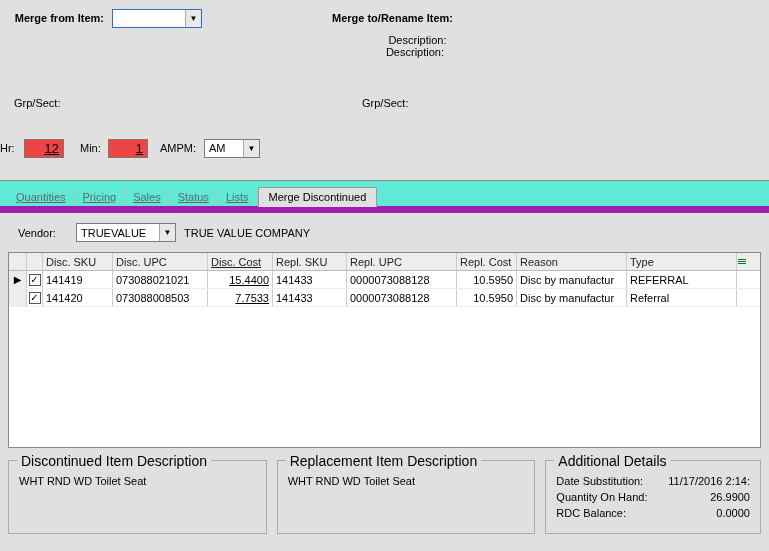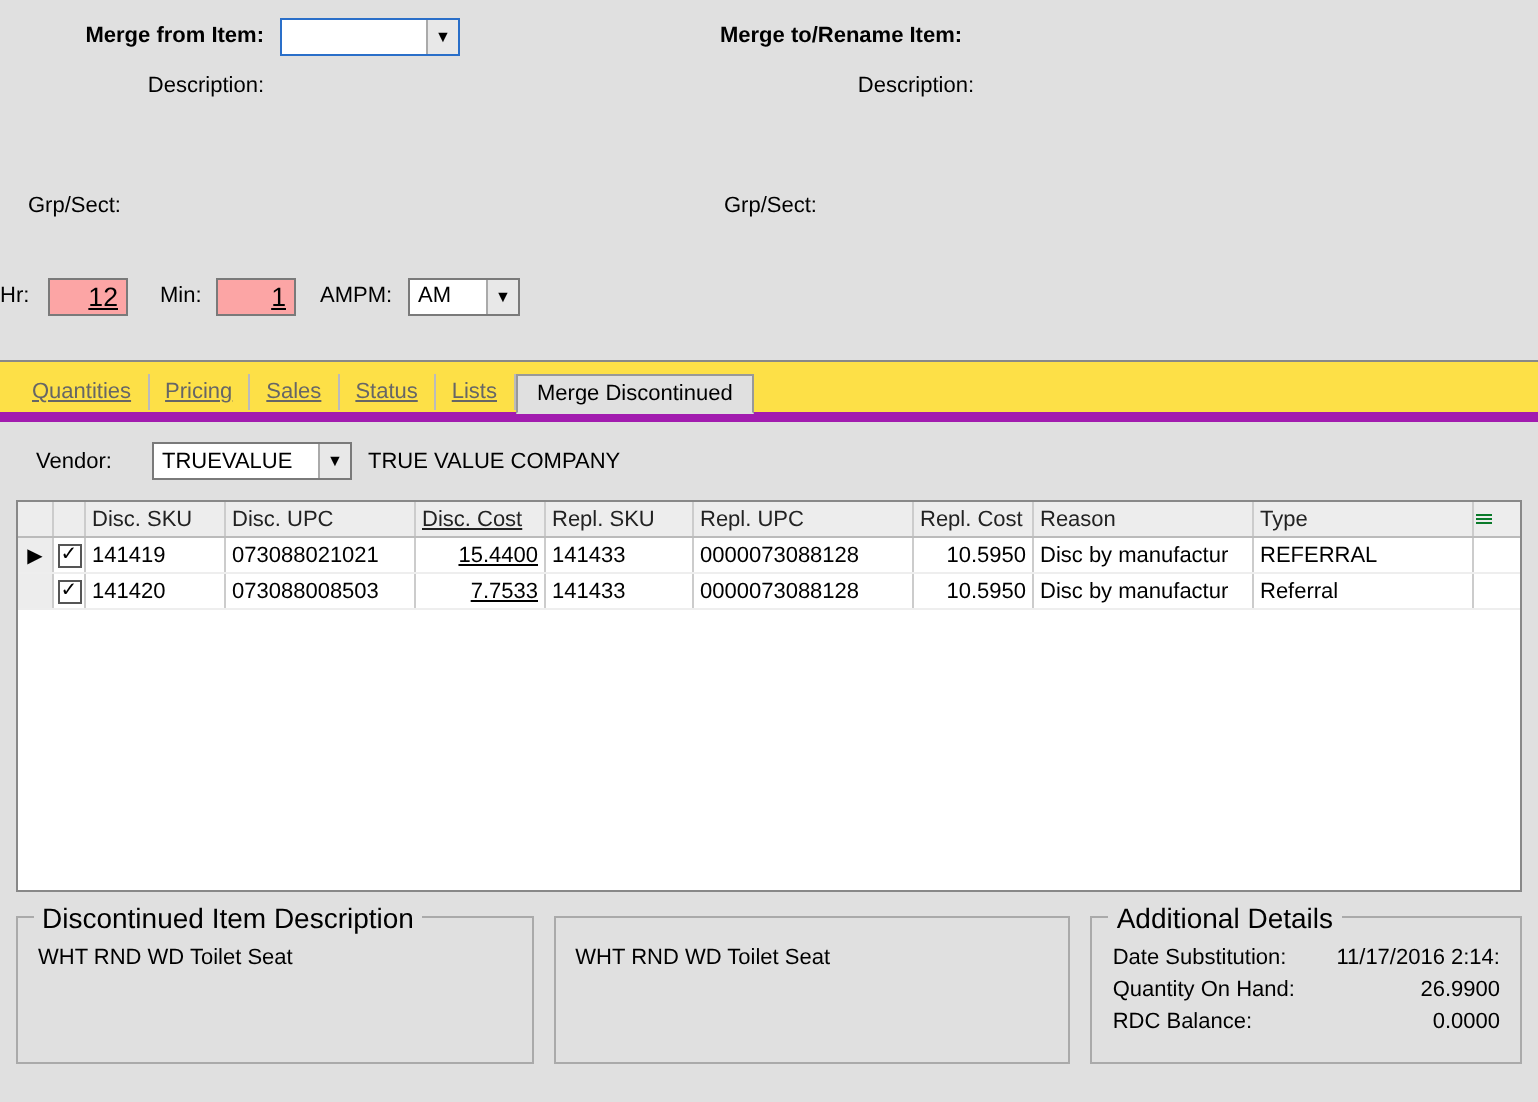--- a/index.html
+++ b/index.html
@@ -35,32 +35,32 @@
   .combo.highlighted { border: 1px solid #2a6fc9; }
   .combo-btn {
     width: 16px; height: 17px;
     background: #e8e8e8;
     border-left: 1px solid #aaa;
     display: flex; align-items: center; justify-content: center;
     font-size: 8px;
     cursor: pointer;
   }
   .input {
-    background: #fca5a5;
+    background: #ef4444;
     border: 1px solid #7a7a7a;
     height: 19px;
     padding: 0 4px;
     text-align: right;
     text-decoration: underline;
   }
   .tabstrip {
     display: flex;
-    align-items: flex-start;
-    border-bottom: 5px solid #a21caf;
-    background: #fde047;
+    align-items: center;
+    border-bottom: 7px solid #a21caf;
+    background: #5eead4;
     padding: 6px 8px 0 8px;
     gap: 0;
   }
   .tab {
     padding: 3px 8px;
     color: #666;
     text-decoration: underline;
     border-right: 1px solid #bbb;
     cursor: pointer;
   }
@@ -169,29 +169,29 @@
     height:1px;
     background:#0a7a2a;
     margin:0 1px;
   }
 </style>
 </head>
 <body>
 
 <div class="top-panel">
   <div class="row" style="height:20px;">
-    <div style="width:140px; text-align:right; padding-right:8px;" class="label-bold">Merge from Item:</div>
+    <div style="width:112px; text-align:right; padding-right:8px;" class="label-bold">Merge from Item:</div>
     <div class="combo highlighted" style="width:90px;">
       <span style="flex:1;"></span>
       <div class="combo-btn">▼</div>
     </div>
     <div style="width:130px;"></div>
     <div class="label-bold">Merge to/Rename Item:</div>
   </div>
-  <div class="row" style="height:18px;">
+  <div class="row" style="height:18px;flex-direction:column;">
     <div style="width:140px; text-align:right; padding-right:8px;">Description:</div>
     <div style="width:220px;"></div>
     <div style="width:135px; text-align:right; padding-right:8px;">Description:</div>
   </div>
   <div class="row" style="height:30px;"></div>
   <div class="row" style="height:18px;">
     <div style="width:70px; padding-left:14px;">Grp/Sect:</div>
     <div style="width:292px;"></div>
     <div style="width:70px;">Grp/Sect:</div>
   </div>
@@ -286,20 +286,21 @@
     <div class="grid-fill"></div>
   </div>
 
   <div class="bottom-groups">
     <div class="group" style="flex:1.1;">
       <div class="group-title">Discontinued Item Description</div>
       <div style="margin-top:4px;">WHT RND WD Toilet Seat</div>
       <div style="height:38px;"></div>
     </div>
     <div class="group" style="flex:1.1;">
+      <div class="group-title">Replacement Item Description</div>
       <div style="margin-top:4px;">WHT RND WD Toilet Seat</div>
       <div style="height:38px;"></div>
     </div>
     <div class="group" style="flex:0.9;">
       <div class="group-title">Additional Details</div>
       <div class="detail-row" style="margin-top:4px;">
         <span>Date Substitution:</span>
         <span>11/17/2016 2:14:</span>
       </div>
       <div class="detail-row">

